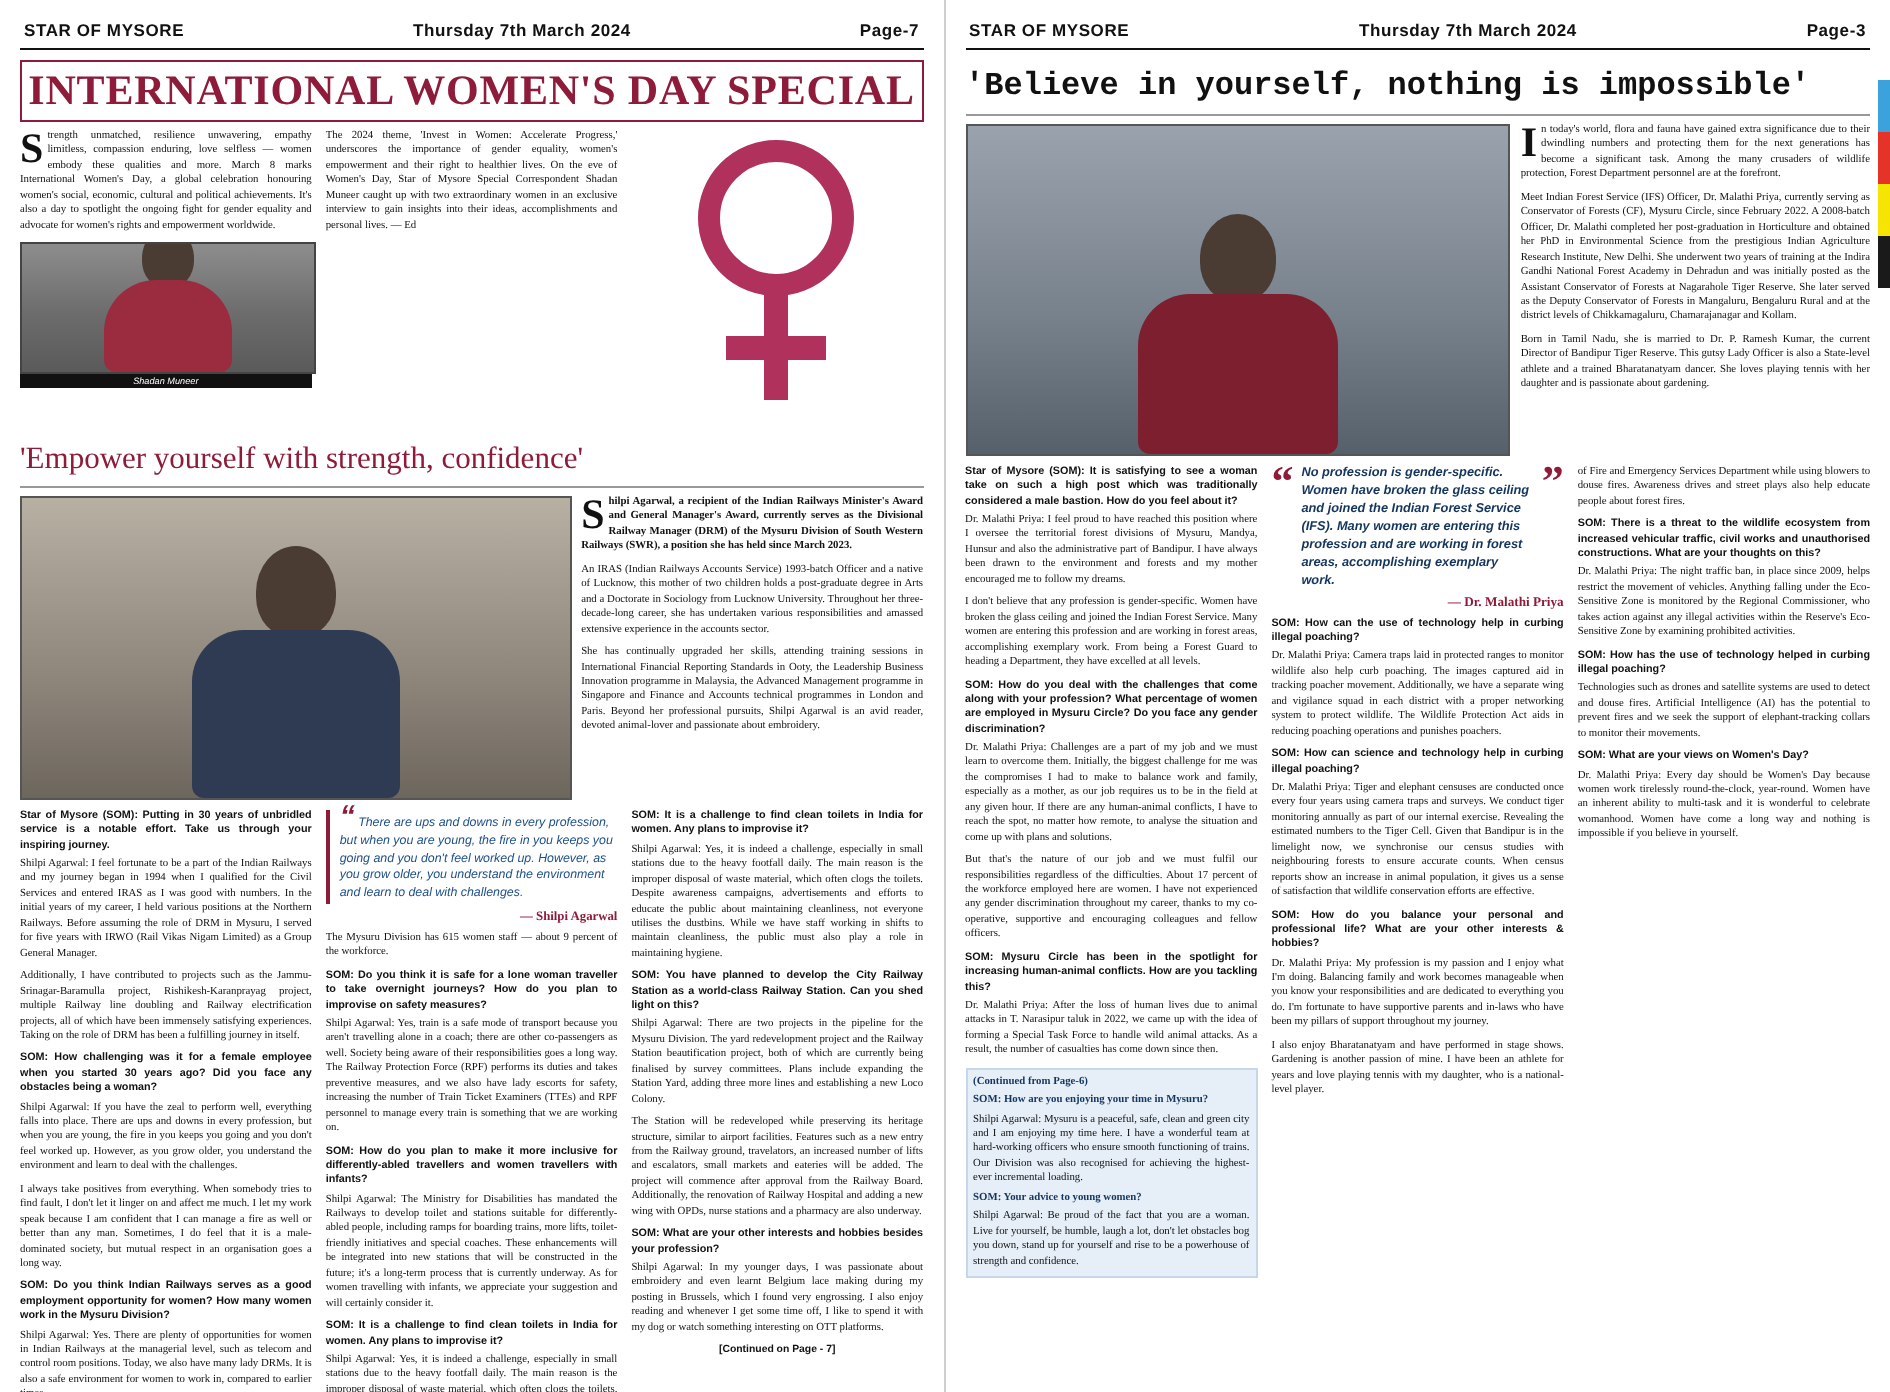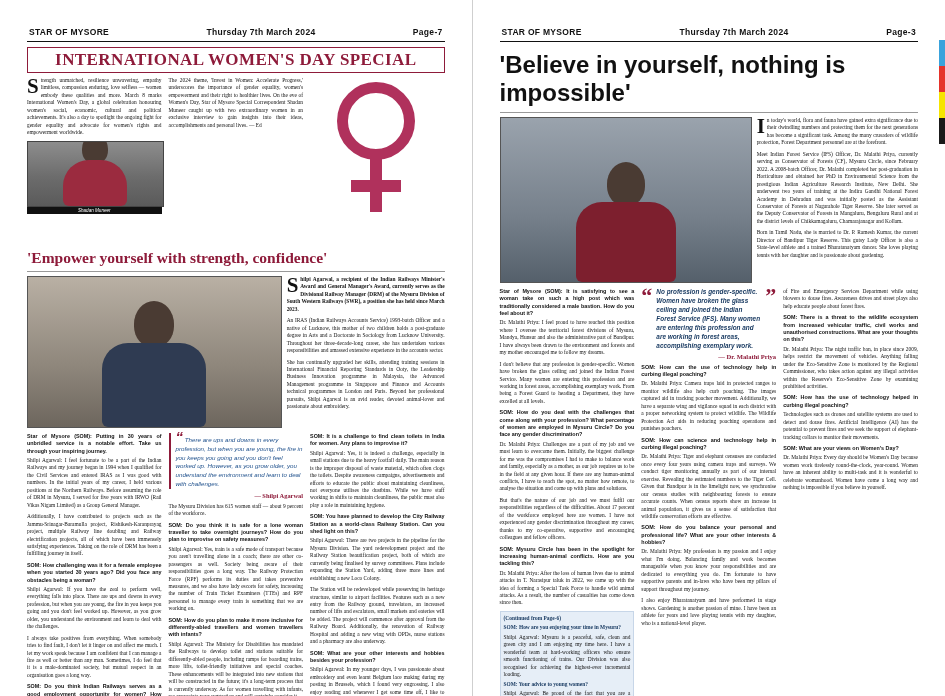--- a/index.html
+++ b/index.html
@@ -1,58 +1,58 @@
 <!DOCTYPE html>
 <html><head>
 <meta charset="utf-8">
 <style>
   html,body{margin:0;padding:0;background:#ffffff;}
   body{width:945px;height:696px;font-family:"Liberation Serif",serif;color:#111;overflow:hidden;}
   .page{position:relative;width:945px;height:696px;display:flex;}
-  .sheet{position:relative;width:520px;height:696px;box-sizing:border-box;padding:17px;}
+  .sheet{position:relative;width:520px;height:696px;box-sizing:border-box;padding:0;}
   .sheet.left{border-right:1px solid #cfcfcf;}
   .masthead{display:flex;align-items:center;justify-content:space-between;font-family:"Liberation Sans",sans-serif;font-size:8.5px;letter-spacing:.3px;padding:10px 12px 4px 12px;color:#111;}
   .masthead .mh-title{font-weight:bold;}
   .masthead .mh-date{font-weight:bold;}
   .masthead .mh-page{font-weight:bold;}
   .rule{height:1px;background:#111;margin:0 10px;}
   .rule.thin{height:1px;background:#999;}
   .content{padding:5px 10px 6px 10px;}
 
   
   .hdr-box{border:1.6px solid #8e1b3a;margin-bottom:4px;padding:2px 0;}
-  .hdr-box h1{margin:0;text-align:center;color:#8e1b3a;font-family:"Liberation Serif",serif;font-size:17px;letter-spacing:.4px;font-weight:bold;}
+  .hdr-box h1{margin:0;text-align:center;color:#8e1b3a;font-family:"Liberation Serif",serif;font-size:21px;letter-spacing:.4px;font-weight:bold;}
   .cols3{display:flex;gap:7px;}
   .col{flex:1;}
   p.body{margin:0 0 4px 0;font-size:5.4px;line-height:1.38;text-align:justify;}
   p.body.first::first-letter{float:left;font-size:21px;line-height:17px;padding:1px 2px 0 0;font-weight:bold;}
   .photo{background:#6b6b6b;width:100%;height:64px;position:relative;overflow:hidden;border:1px solid #444;}
   .cap{font-family:"Liberation Sans",sans-serif;font-size:4.6px;font-style:italic;text-align:center;background:#111;color:#fff;padding:1px 0;}
   .symbol{width:100%;height:150px;display:flex;align-items:center;justify-content:center;}
   .venus{position:relative;width:88px;height:140px;}
   .venus .ring{position:absolute;left:4px;top:0;width:78px;height:78px;border:11px solid #b0315c;border-radius:50%;box-sizing:border-box;}
   .venus .stem{position:absolute;left:37px;top:76px;width:12px;height:54px;background:#b0315c;}
   .venus .cross{position:absolute;left:18px;top:98px;width:50px;height:12px;background:#b0315c;}
   .venus .heart{position:absolute;left:26px;top:20px;width:34px;height:30px;}
   .venus .heart::before,.venus .heart::after{content:"";position:absolute;top:0;width:17px;height:27px;background:#fff;border-radius:17px 17px 0 0;}
   .venus .heart::before{left:17px;transform:rotate(45deg);transform-origin:0 100%;}
   .venus .heart::after{left:0px;transform:rotate(-45deg);transform-origin:100% 100%;}
 
-  .h2{color:#8e1b3a;font-size:15.5px;font-weight:bold;margin:22px 0 4px 0;font-family:"Liberation Serif",serif;}
+  .h2{color:#8e1b3a;font-size:15.5px;font-weight:normal;margin:6px 0 4px 0;font-family:"Liberation Serif",serif;}
   .bigphoto{width:100%;height:150px;background:#7a7a7a;border:1px solid #555;position:relative;overflow:hidden;}
   .pull{border-left:2px solid #8e1b3a;padding-left:5px;font-family:"Liberation Sans",sans-serif;font-style:italic;font-size:6.2px;line-height:1.42;color:#1d4f8b;}
   .pullname{text-align:right;font-weight:bold;color:#8e1b3a;font-size:6.4px;margin-top:3px;}
   .qmark{color:#8e1b3a;font-size:15px;font-weight:bold;line-height:8px;}
   .qa-q{font-weight:bold;font-size:5.4px;line-height:1.36;margin:0 0 2px 0;text-align:justify;font-family:"Liberation Sans",sans-serif;}
   .qa-a{font-size:5.4px;line-height:1.38;margin:0 0 4px 0;text-align:justify;}
   .contd{text-align:center;font-weight:bold;font-size:5.2px;margin-top:3px;font-family:"Liberation Sans",sans-serif;}
   .bluebox{background:#e6eef7;border:1px solid #c7d6e8;padding:3px;font-size:5.4px;line-height:1.38;text-align:justify;font-weight:bold;color:#14365e;}
 
   
-  .h1r{font-size:24px;font-weight:bold;margin:4px 0 5px 0;font-family:Liberation Sans, sans-serif;}
+  .h1r{font-size:16px;font-weight:bold;margin:4px 0 5px 0;font-family:Liberation Mono, monospace;}
   .portrait{width:100%;height:164px;background:#6f6f6f;border:1px solid #555;position:relative;overflow:hidden;}
   .quotebox{display:flex;gap:4px;align-items:flex-start;}
   .bigq{font-size:22px;color:#8e1b3a;font-weight:bold;line-height:16px;font-family:"Liberation Serif",serif;}
   .quotetext{font-family:"Liberation Sans",sans-serif;font-style:italic;font-weight:bold;font-size:6.4px;line-height:1.4;color:#14365e;}
   .qname{text-align:right;color:#8e1b3a;font-weight:bold;font-size:6.6px;margin-top:2px;}
   .sidecolor{position:absolute;right:0;top:40px;width:6px;}
   .sc{height:26px;}
 
   
   .fig{position:absolute;bottom:0;left:50%;transform:translateX(-50%);}

